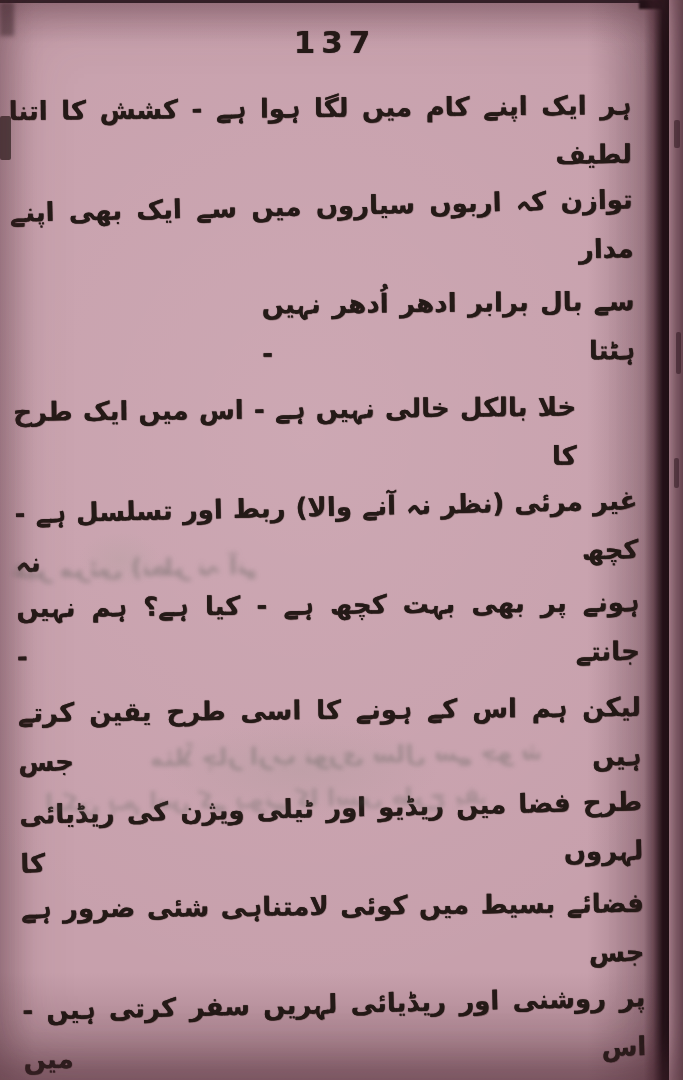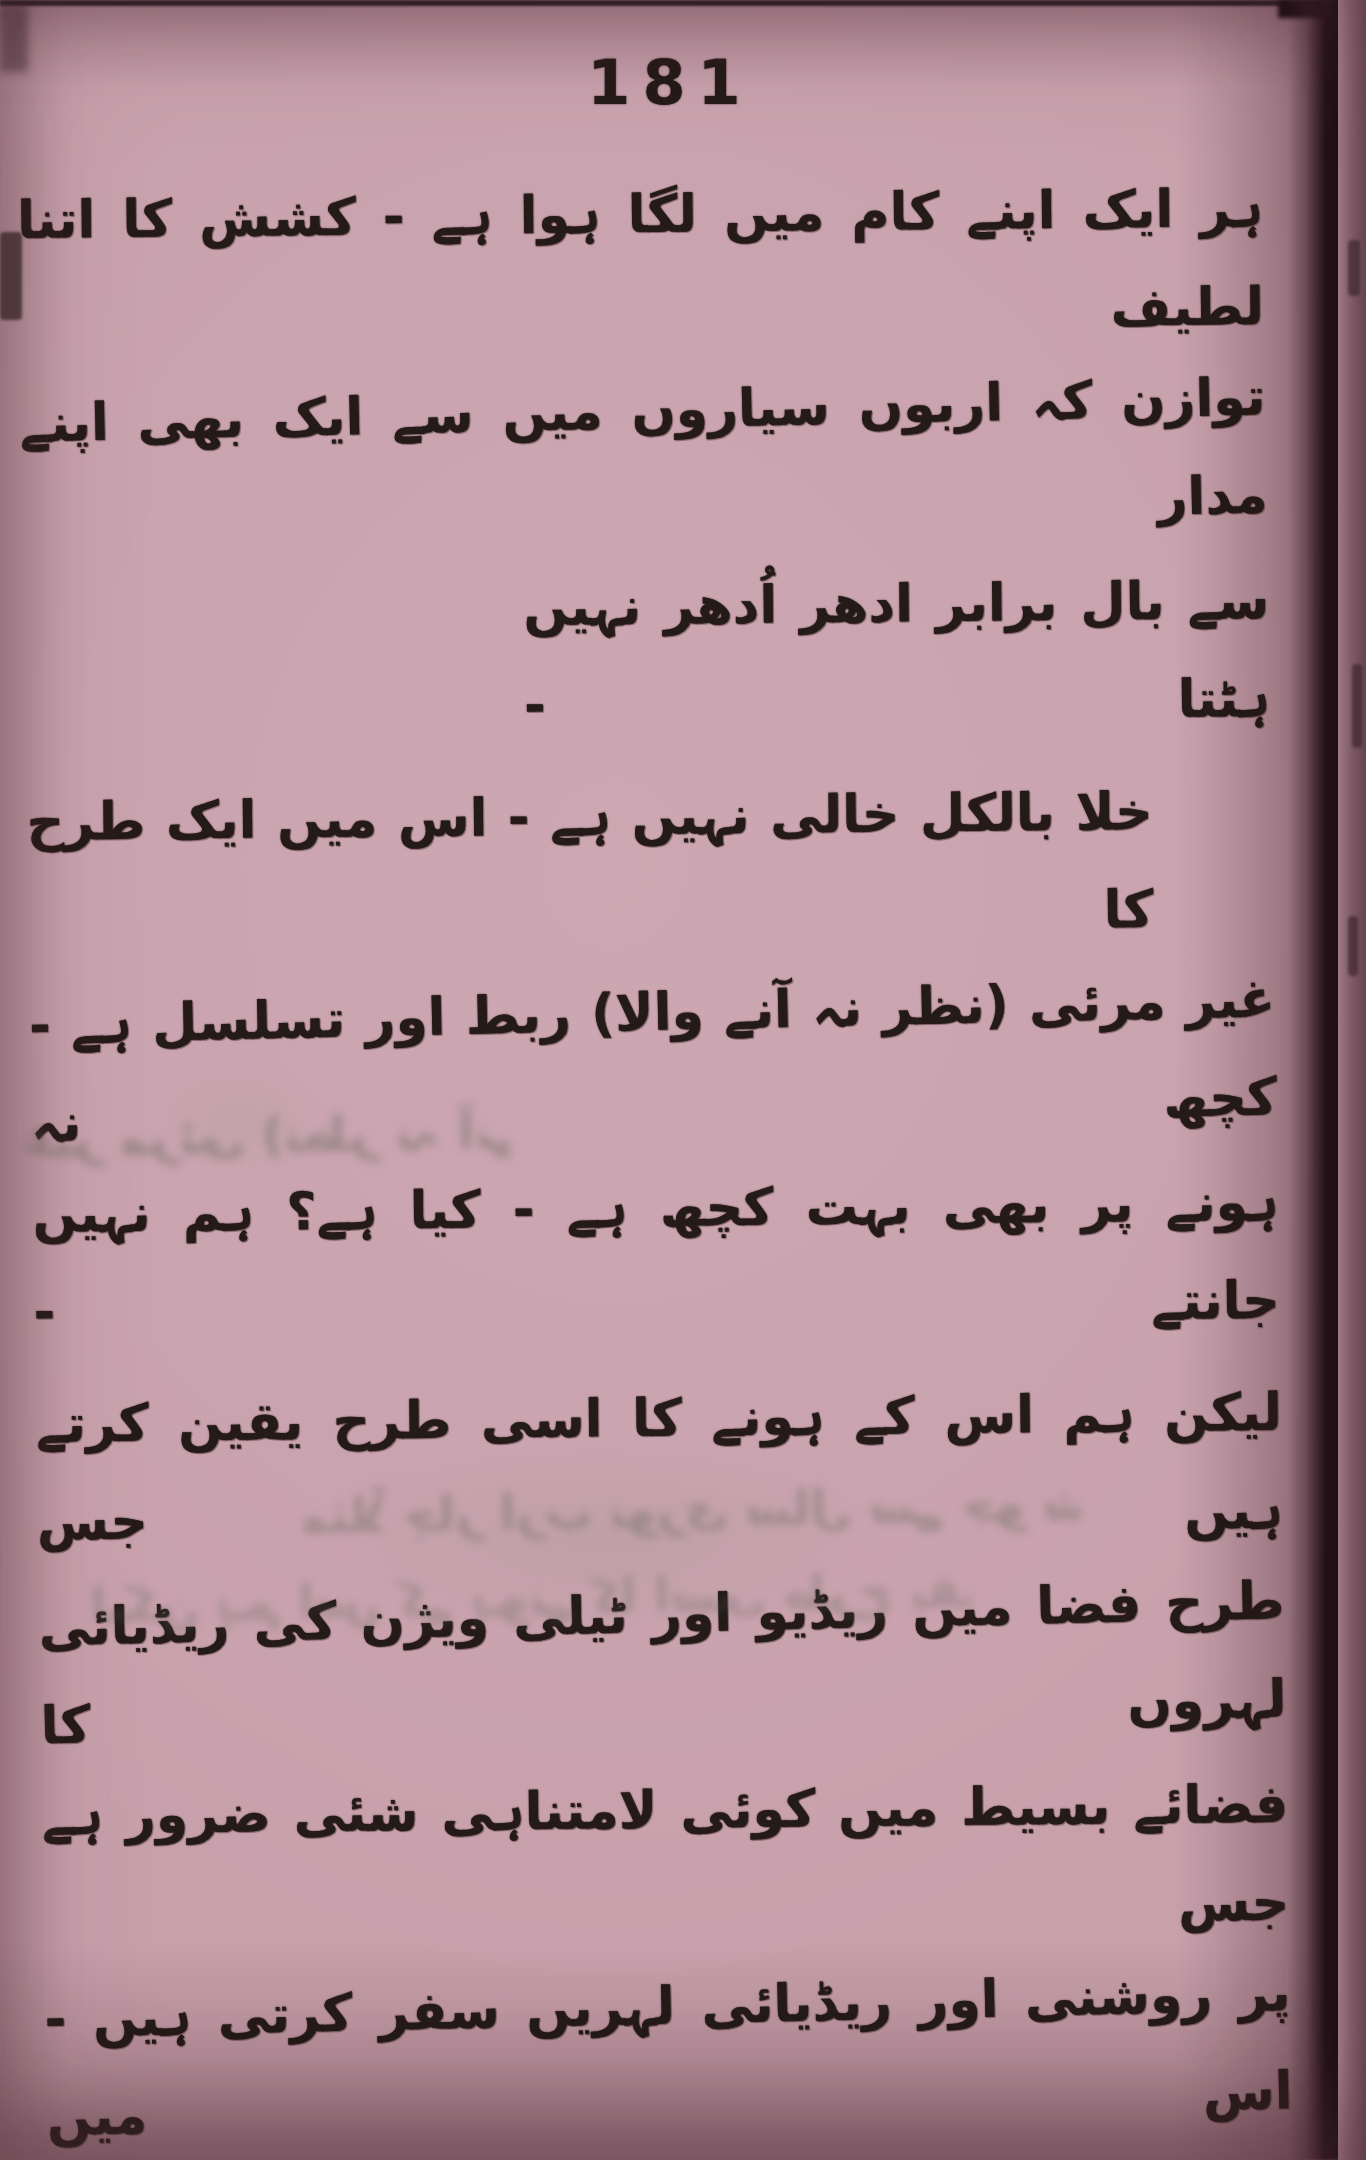--- a/index.html
+++ b/index.html
@@ -62,21 +62,21 @@
     box-shadow:inset 0 0 70px rgba(92,52,62,.30), inset -26px 0 46px rgba(60,30,40,.28), inset 0 -24px 40px rgba(70,40,50,.25);}
 </style>
 </head>
 <body>
 
 <div class="scan">
   <div class="topline"></div>
   <div class="cornerTR"></div>
   <div class="cornerTL"></div>
 
-  <div class="pagenum">181</div>
+  <div class="pagenum">137</div>
 
   <div class="tilt">
     <div id="textblock">
         <div class="para">
           <div class="line full">ہر ایک اپنے کام میں لگا ہوا ہے - کشش کا اتنا لطیف</div>
           <div class="line full">توازن کہ اربوں سیاروں میں سے ایک بھی اپنے مدار</div>
           <div class="line short-right">سے بال برابر ادھر اُدھر نہیں ہٹتا -</div>
         </div>
         <div class="para">
           <div class="line indent">خلا بالکل خالی نہیں ہے - اس میں ایک طرح کا</div>

